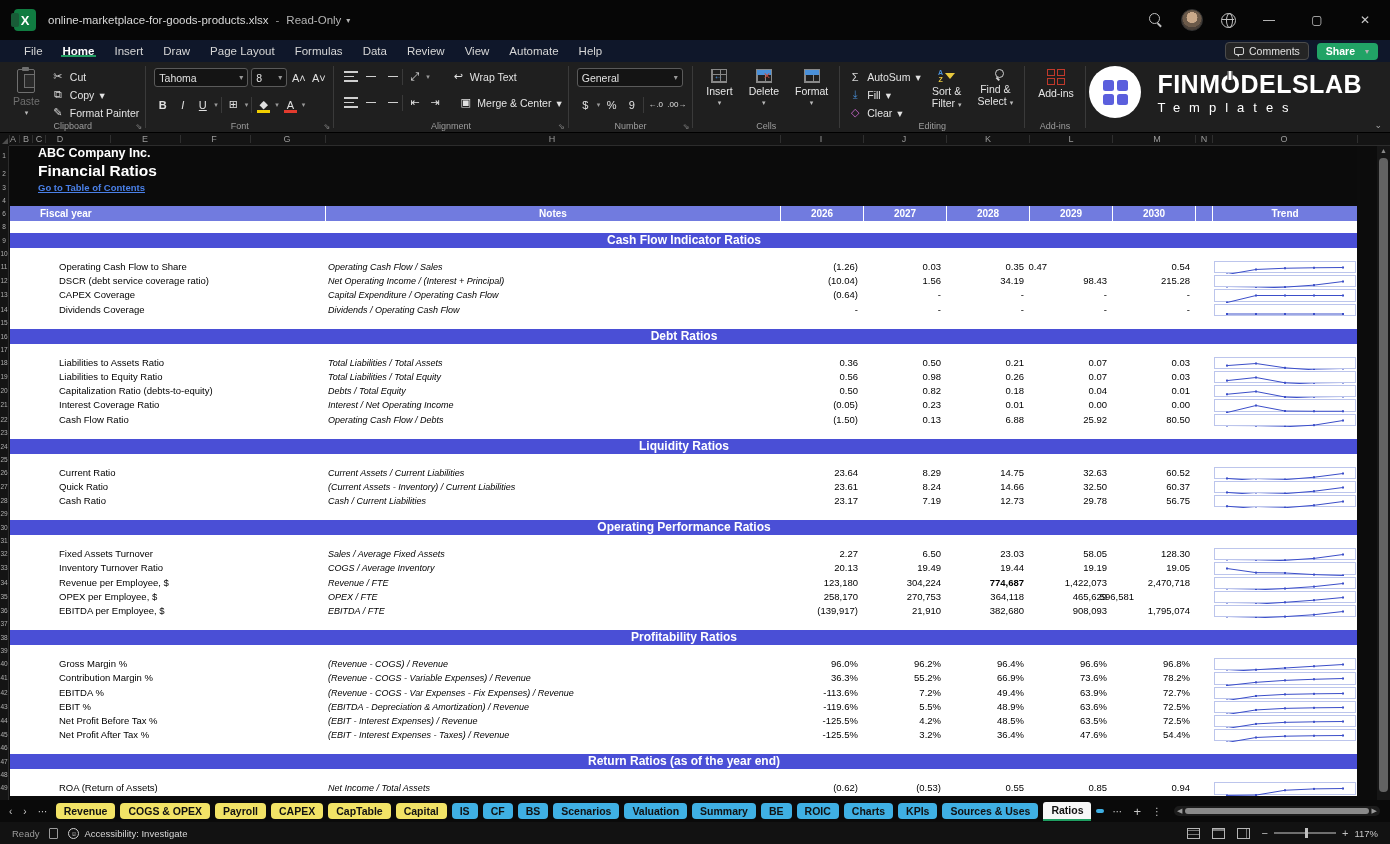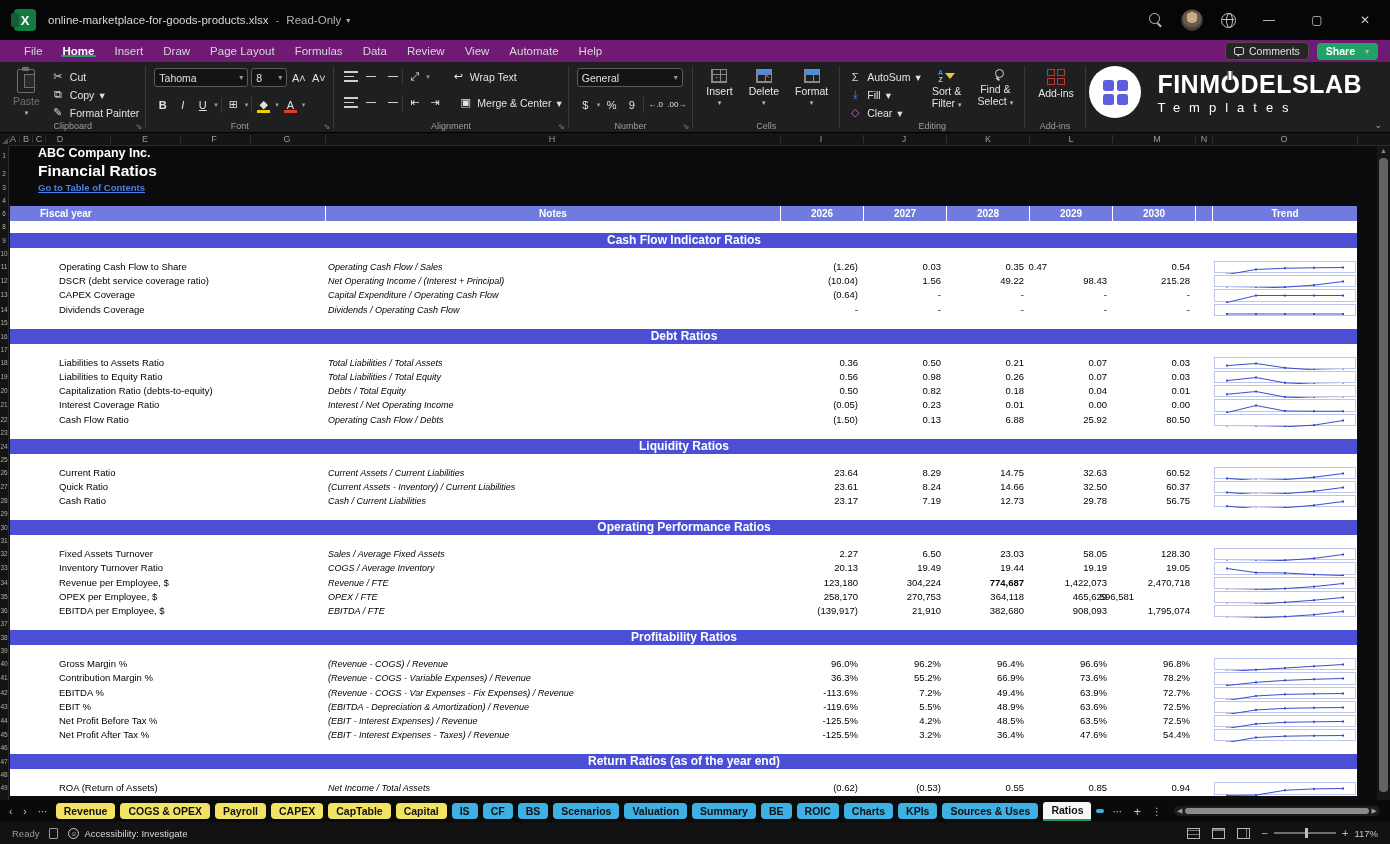--- a/index.html
+++ b/index.html
@@ -17,21 +17,21 @@
   .tb-right { margin-left:auto; display:flex; align-items:center; gap:18px; }
   .ico-search { width:14px; height:14px; position:relative; }
   .ico-search::before { content:""; position:absolute; width:9px; height:9px; border:1.5px solid #c0c0c0; border-radius:50%; left:0; top:0; }
   .ico-search::after { content:""; position:absolute; width:5px; height:1.5px; background:#c0c0c0; transform:rotate(45deg); left:8px; top:11px; }
   .avatar { width:22px; height:22px; border-radius:50%; background:radial-gradient(circle at 50% 38%, #c9a98a 0 34%, #6b5a4a 35% 60%, #4a4038 61%); border:1px solid #333; }
   .ico-globe { width:15px; height:15px; border:1.3px solid #c0c0c0; border-radius:50%; position:relative; }
   .ico-globe::before { content:""; position:absolute; left:3.5px; top:-1px; width:5px; height:13px; border:1px solid #c0c0c0; border-radius:50%; }
   .ico-globe::after { content:""; position:absolute; left:0; top:5.5px; width:12px; height:1px; background:#c0c0c0; }
   .win-btn { color:#c8c8c8; font-size:12px; width:30px; text-align:center; }
   
-  .menubar { height:22px; background:#701a75; display:flex; align-items:center; padding-left:14px; flex:0 0 auto; }
+  .menubar { height:22px; background:#0f172a; display:flex; align-items:center; padding-left:14px; flex:0 0 auto; }
   .menu-item { color:#d6d6d6; font-size:11.5px; padding:0 10px; height:100%; display:flex; align-items:center; position:relative; }
   .menu-item.active { color:#fff; font-weight:bold; }
   .menu-item.active::after { content:""; position:absolute; left:8px; right:8px; bottom:0; height:2.5px; background:#1f9e61; }
   .mb-right { margin-left:auto; display:flex; align-items:center; gap:8px; padding-right:12px; }
   .btn-comments { display:flex; align-items:center; gap:5px; background:#252525; border:1px solid #4c4c4c; border-radius:4px; color:#e0e0e0; font-size:10.5px; padding:2px 8px; }
   .ico-bubble { width:10px; height:8px; border:1.2px solid #d0d0d0; border-radius:2px; position:relative; }
   .ico-bubble::after { content:""; position:absolute; left:1px; bottom:-3px; border-left:3px solid transparent; border-right:0 solid transparent; border-top:3px solid #d0d0d0; }
   .btn-share { display:flex; align-items:center; gap:5px; background:#21a366; border-radius:4px; color:#fff; font-size:10.5px; font-weight:bold; padding:2.5px 9px; }
 
   
@@ -500,21 +500,21 @@
               <rect x="69" y="1.238888888888889" width="2" height="2" fill="#3b4ec9"></rect>
               <rect x="98" y="0.772222222222223" width="2" height="2" fill="#3b4ec9"></rect>
               <rect x="127" y="0.5" width="2" height="2" fill="#3b4ec9"></rect>
             </svg></span>
         </div>
         <div class="row white drow" style="height: 14.2px;">
           <span class="lab">DSCR (debt service coverage ratio)</span>
           <span class="note">Net Operating Income / (Interest + Principal)</span>
           <span class="val" style="left: 771px; width: 77px;">(10.04)</span>
           <span class="val" style="left: 854px; width: 77px;">1.56</span>
-          <span class="val" style="left: 937px; width: 77px;">49.22</span>
+          <span class="val" style="left: 937px; width: 77px;">34.19</span>
           <span class="val" style="left: 1020px; width: 77px;">98.43</span>
           <span class="val" style="left: 1103px; width: 77px;">215.28</span>
           <span class="spark"><svg width="140" height="10" viewBox="0 0 140 10">
               <polyline points="12,8.5 41,8.139623646369607 70,7.125909817148944 99,5.130170424285461 128,1.5" fill="none" stroke="#3b4ec9" stroke-width="1"></polyline>
               <rect x="11" y="7.5" width="2" height="2" fill="#3b4ec9"></rect>
               <rect x="40" y="7.139623646369607" width="2" height="2" fill="#3b4ec9"></rect>
               <rect x="69" y="6.125909817148944" width="2" height="2" fill="#3b4ec9"></rect>
               <rect x="98" y="4.130170424285461" width="2" height="2" fill="#3b4ec9"></rect>
               <rect x="127" y="0.5" width="2" height="2" fill="#3b4ec9"></rect>
             </svg></span>

